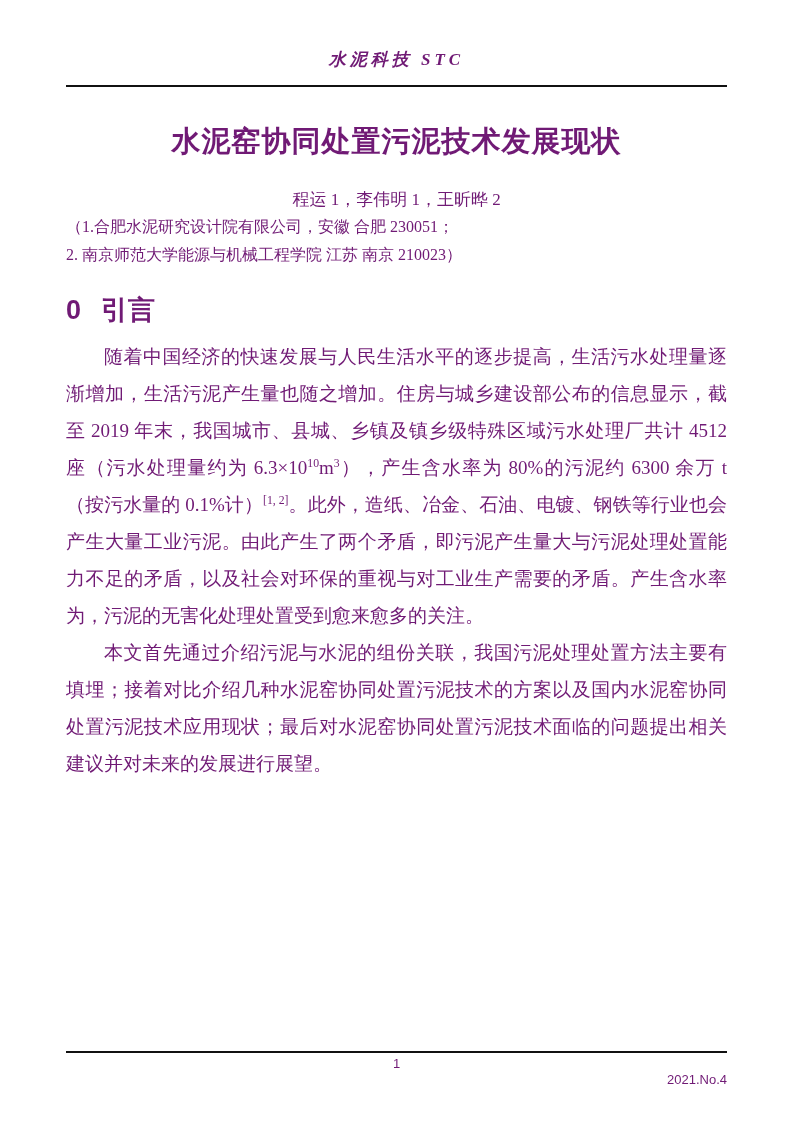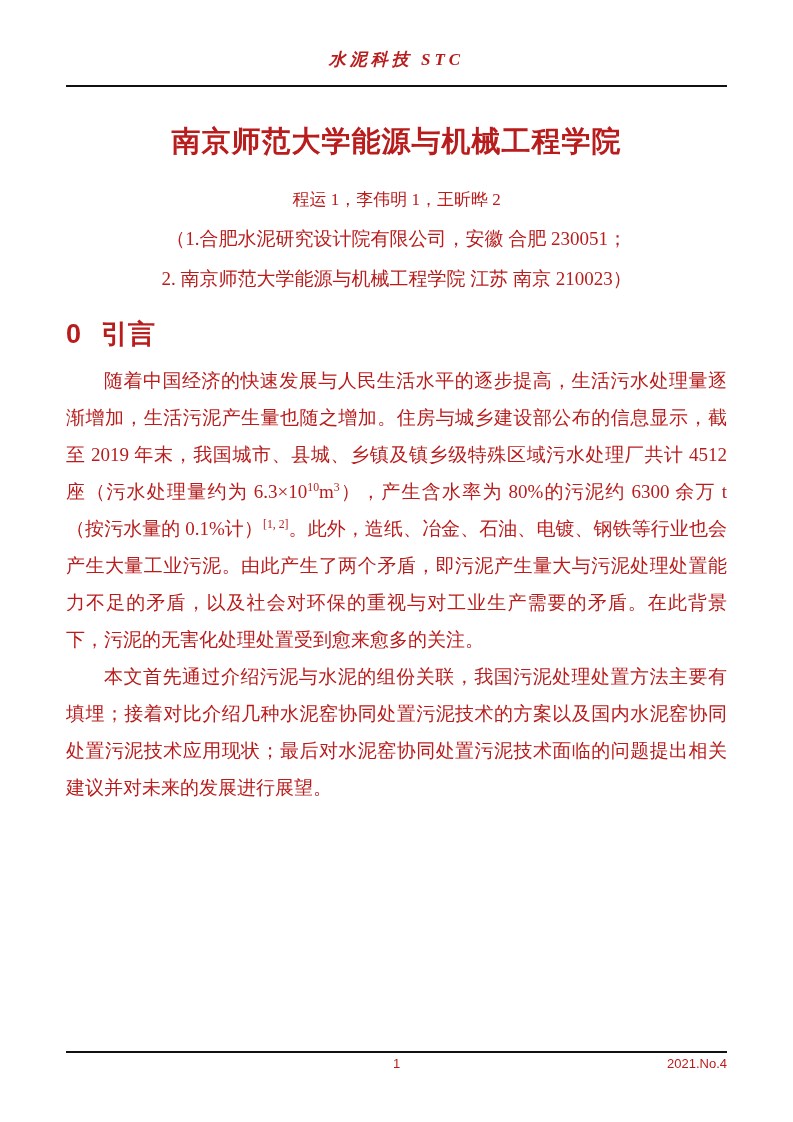--- a/index.html
+++ b/index.html
@@ -2,21 +2,21 @@
 <html lang="zh"><head>
 <meta charset="utf-8">
 <style>
   html, body { margin: 0; padding: 0; background: #ffffff; }
   .page {
     position: relative;
     width: 793px;
     height: 1122px;
     margin: 0 auto;
     background: #ffffff;
-    color: #b91c1c;
+    color: #701a75;
     font-family: "Liberation Serif", "DejaVu Serif", serif;
     overflow: hidden;
     box-sizing: border-box;
   }
   .content { padding: 0 66px; }
 
   .journal-header {
     padding-top: 50px;
     text-align: center;
     font-size: 17px;
@@ -40,24 +40,23 @@
     font-weight: 700;
     letter-spacing: 1px;
   }
   .byline {
     margin-top: 26px;
     text-align: center;
     font-size: 17px;
     line-height: 26px;
   }
   .affiliation-line {
-    text-align: center;
-    font-size: 19px;
+    text-align: left;
+    font-size: 16px;
     line-height: 28px;
-    margin-top: 12px;
   }
   .section-heading {
     margin-top: 27px;
     font-family: "Liberation Sans", "DejaVu Sans", sans-serif;
     font-size: 27px;
     line-height: 28px;
     font-weight: 700;
   }
   .section-heading .sec-num { margin-right: 20px; }
   .body-text { margin-top: 14px; }
@@ -85,46 +84,46 @@
     margin: 0;
   }
   .footer-row {
     position: relative;
     margin-top: 2px;
     font-family: "Liberation Sans", "DejaVu Sans", sans-serif;
     font-size: 13px;
     line-height: 18px;
   }
   .page-number { text-align: center; }
-  .issue { position: absolute; right: 0; top: 0; }
+  .issue { position: absolute; right: 0; top: 16px; }
 </style>
 </head>
 <body>
 
 <div class="page">
   <div class="content">
 
     <div class="journal-header">水泥科技 STC</div>
 
     <hr class="header-rule">
 
-    <h1 class="article-title">南京师范大学能源与机械工程学院</h1>
+    <h1 class="article-title">水泥窑协同处置污泥技术发展现状</h1>
 
     <div class="byline">程运 1，李伟明 1，王昕晔 2</div>
 
     <div class="affiliation-line">（1.合肥水泥研究设计院有限公司，安徽 合肥 230051；</div>
 
     <div class="affiliation-line">2. 南京师范大学能源与机械工程学院 江苏 南京 210023）</div>
 
     <div class="section-heading">
       <span class="sec-num">0</span><span>引言</span>
     </div>
 
     <div class="body-text">
-      <p><span>随着中国经济的快速发展与人民生活水平的逐步提高，生活污水处理量逐渐增加，生活污泥产生量也随之增加。住房与城乡建设部公布的信息显示，截至 2019 年末，我国城市、县城、乡镇及镇乡级特殊区域污水处理厂共计 4512 座（污水处理量约为 6.3×10</span><sup>10</sup><span>m</span><sup>3</sup><span>），产生含水率为 80%的污泥约 6300 余万 t（按污水量的 0.1%计）</span><sup>[1, 2]</sup><span>。此外，造纸、冶金、石油、电镀、钢铁等行业也会产生大量工业污泥。由此产生了两个矛盾，即污泥产生量大与污泥处理处置能力不足的矛盾，以及社会对环保的重视与对工业生产需要的矛盾。在此背景下，污泥的无害化处理处置受到愈来愈多的关注。</span></p>
+      <p><span>随着中国经济的快速发展与人民生活水平的逐步提高，生活污水处理量逐渐增加，生活污泥产生量也随之增加。住房与城乡建设部公布的信息显示，截至 2019 年末，我国城市、县城、乡镇及镇乡级特殊区域污水处理厂共计 4512 座（污水处理量约为 6.3×10</span><sup>10</sup><span>m</span><sup>3</sup><span>），产生含水率为 80%的污泥约 6300 余万 t（按污水量的 0.1%计）</span><sup>[1, 2]</sup><span>。此外，造纸、冶金、石油、电镀、钢铁等行业也会产生大量工业污泥。由此产生了两个矛盾，即污泥产生量大与污泥处理处置能力不足的矛盾，以及社会对环保的重视与对工业生产需要的矛盾。产生含水率为，污泥的无害化处理处置受到愈来愈多的关注。</span></p>
       <p><span>本文首先通过介绍污泥与水泥的组份关联，我国污泥处理处置方法主要有填埋；接着对比介绍几种水泥窑协同处置污泥技术的方案以及国内水泥窑协同处置污泥技术应用现状；最后对水泥窑协同处置污泥技术面临的问题提出相关建议并对未来的发展进行展望。</span></p>
     </div>
   </div>
 
   <div class="footer">
     <hr class="footer-rule">
     <div class="footer-row">
       <div class="page-number">1</div>
       <div class="issue">2021.No.4</div>
     </div>

